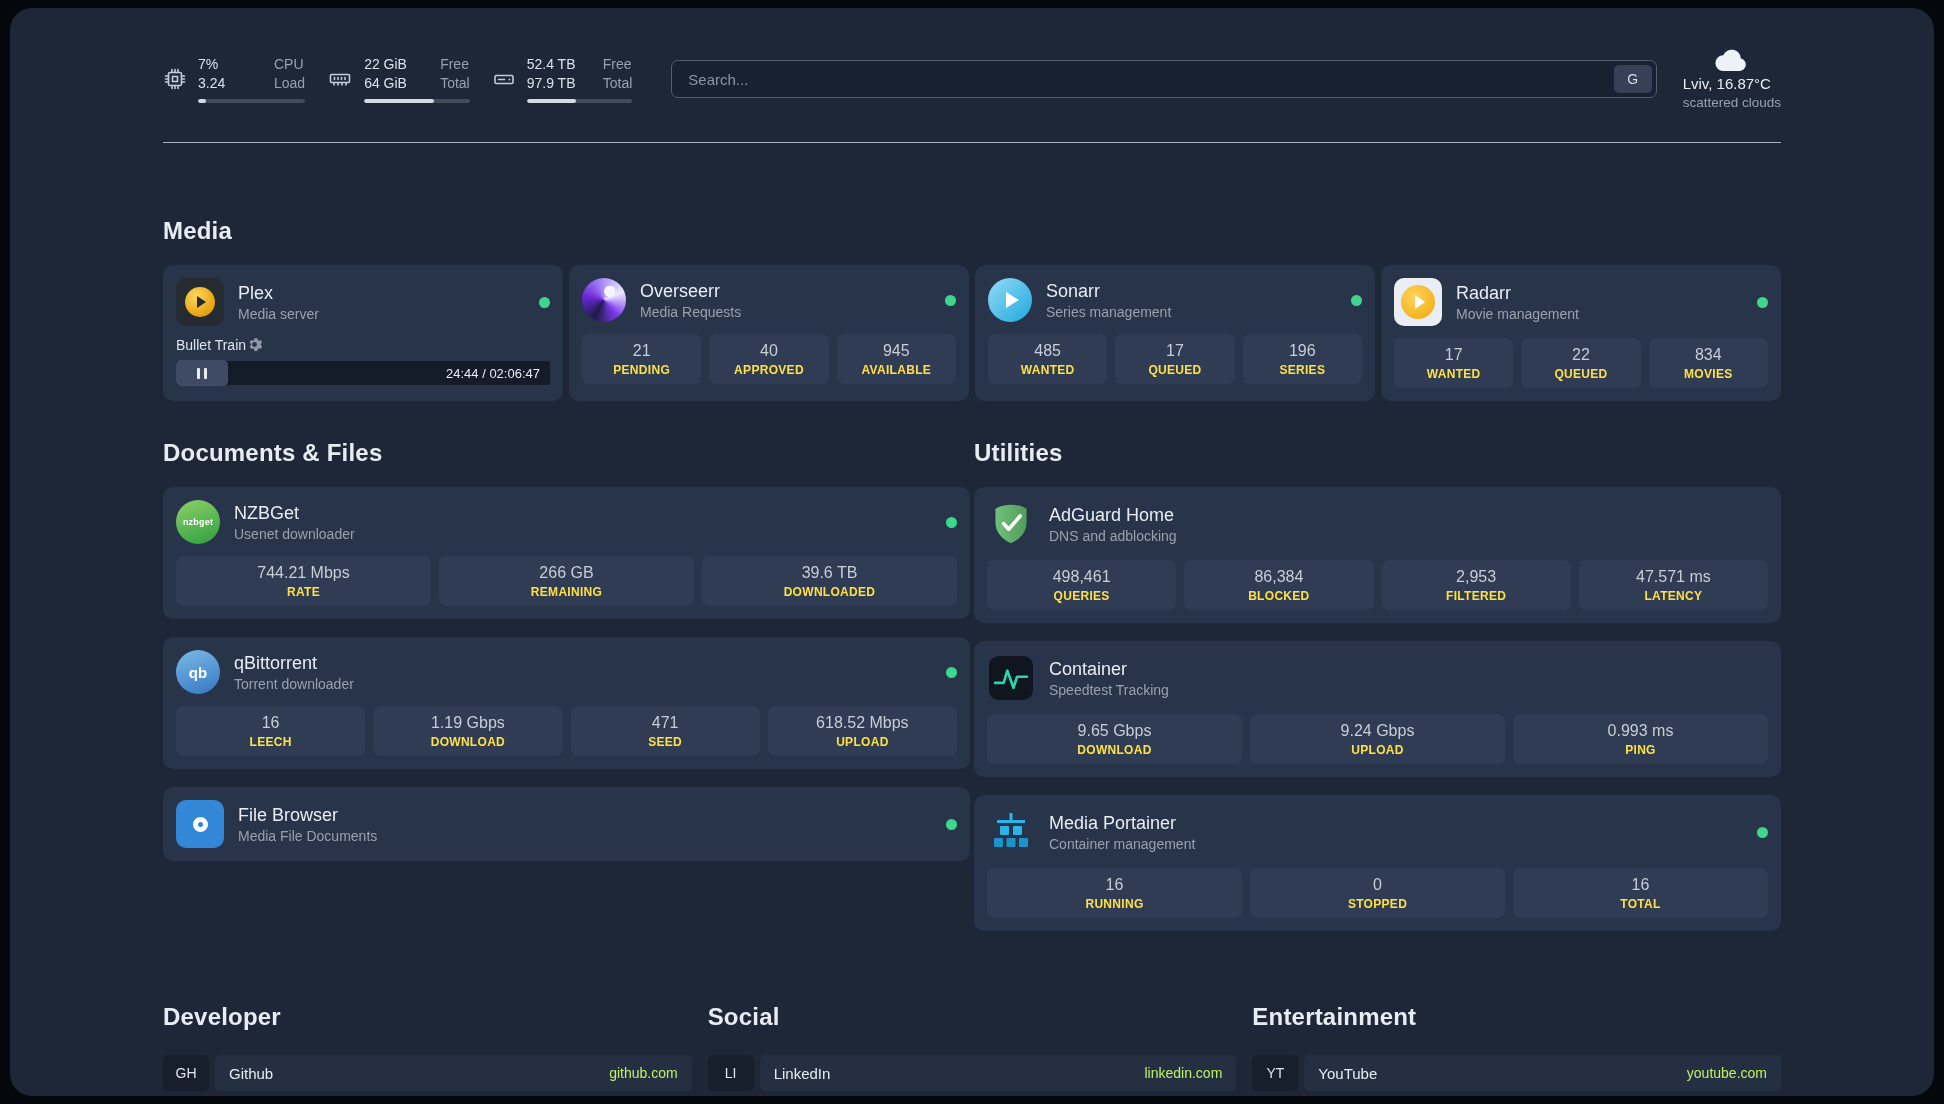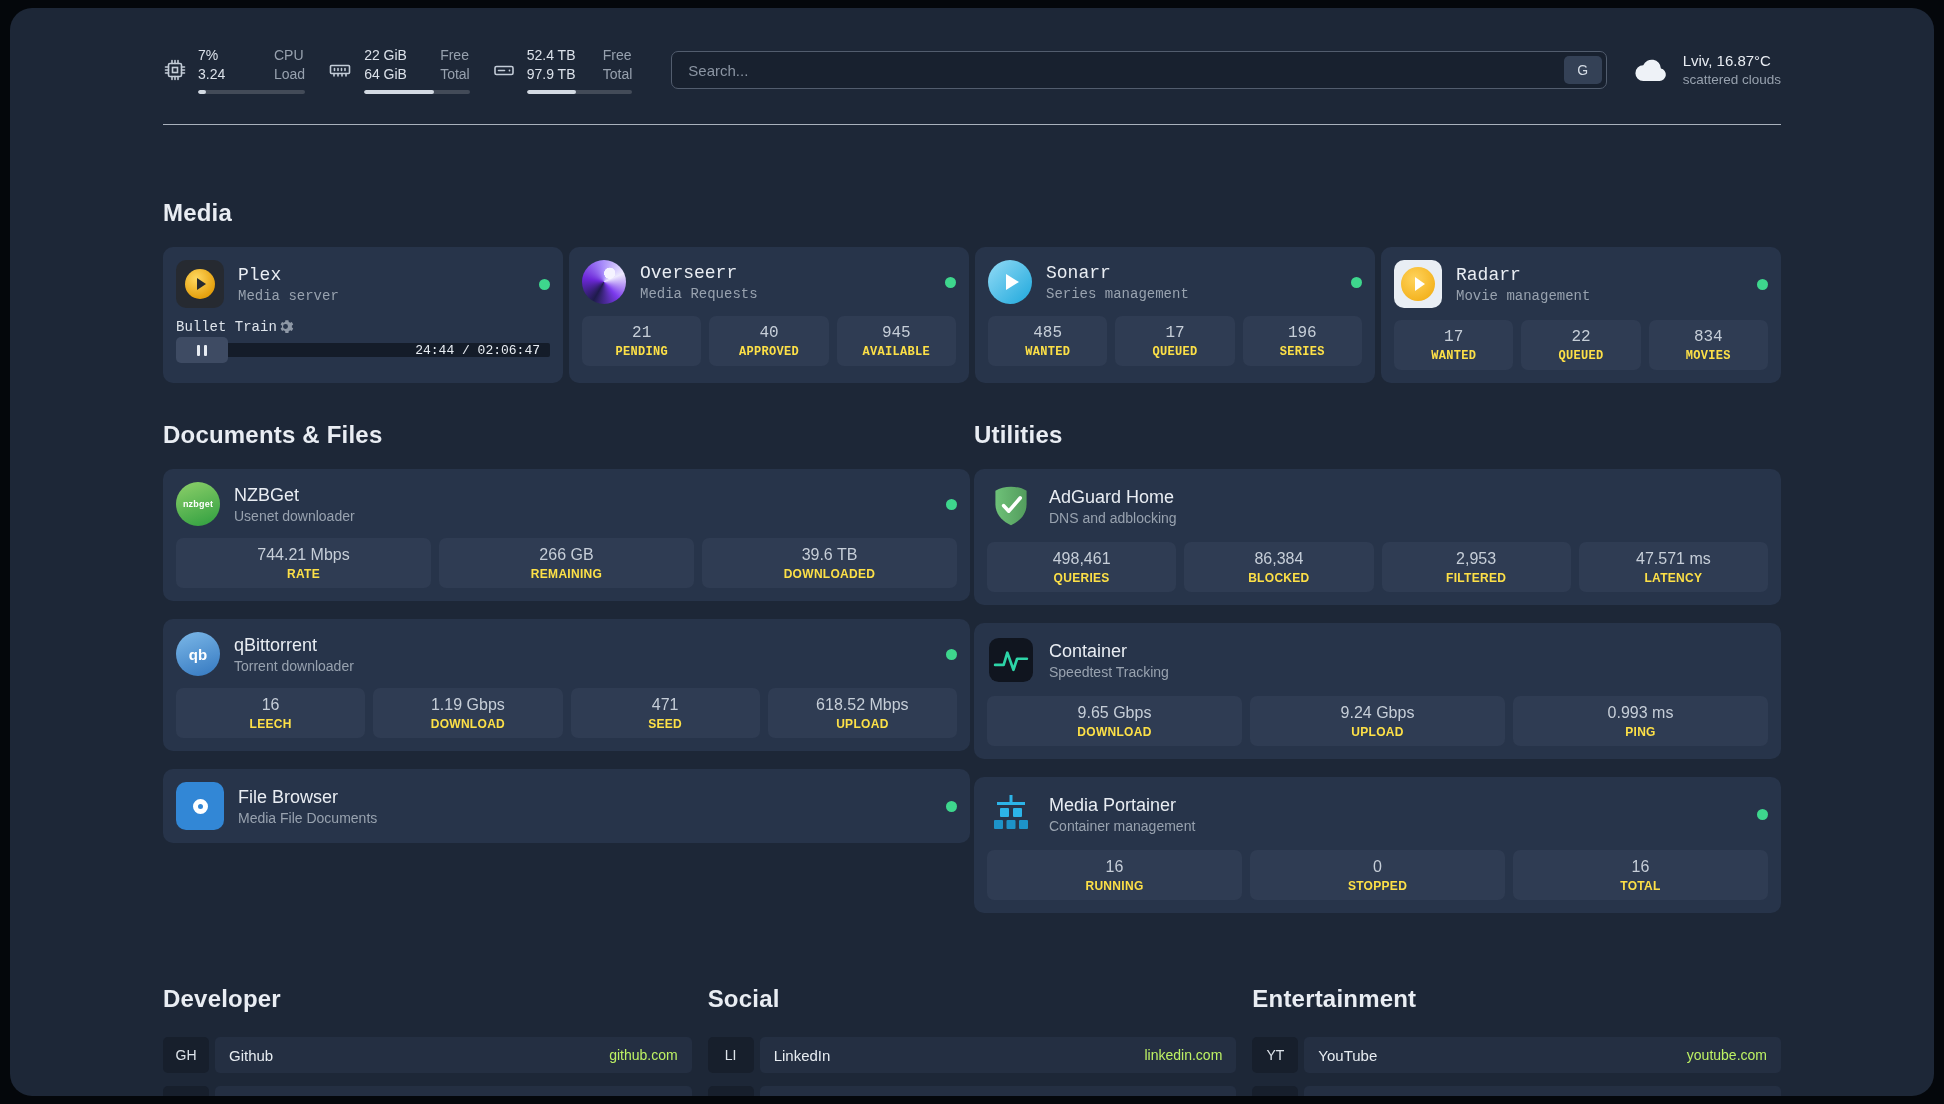--- a/index.html
+++ b/index.html
@@ -35,30 +35,30 @@
     color:#dfe5ec; font-size:15px; padding:0 56px 0 16px;
     font-family:"Liberation Sans", sans-serif; outline:none;
   }
   .search input::placeholder { color:#8b95a3; }
   .search-btn {
     position:absolute; right:5px; top:5px; height:28px; width:38px;
     background:#344156; border:none; border-radius:5px;
     color:#d4dbe4; font-size:14px; cursor:pointer;
     font-family:"Liberation Sans", sans-serif;
   }
-  .weather { display:flex; align-items:center; gap:12px; }
+  .weather { display:flex; align-items:center; gap:0;flex-direction:column; }
   .weather-loc { font-size:15px; color:#e9edf3; line-height:20px; }
   .weather-cond { font-size:13.5px; color:#97a1ae; line-height:18px; }
 
   .divider { border:none; height:1px; background:#c2cad4; opacity:.85; margin-top:30px; }
 
   
   .section-title { font-size:24px; font-weight:600; color:#e9edf3; margin-bottom:20px; letter-spacing:.2px; }
   .media-section { margin-top:74px; }
-  .media-grid { display:grid; grid-template-columns:repeat(4,1fr); gap:6px;font-family:Liberation Mono, monospace; }
+  .media-grid { display:grid; grid-template-columns:repeat(4,1fr); gap:6px; }
   .mid-grid { display:grid; grid-template-columns:1fr 1fr; gap:4px; margin-top:38px; }
   .stack { display:flex; flex-direction:column; gap:18px; }
 
   
   .card { background:#27344a; border-radius:10px; padding:13px; }
   .card-head { display:flex; align-items:center; gap:14px; }
   .svc-meta { min-width:0; }
   .svc-name { font-size:18px; font-weight:500; color:#e9edf3; line-height:22px; }
   .svc-desc { font-size:14px; color:#98a2af; margin-top:2px; }
   .dot { width:11px; height:11px; border-radius:50%; background:#3ed68d; margin-left:auto; flex:none; }
@@ -95,21 +95,21 @@
   .qb-circle { background:linear-gradient(160deg, #7cb8e8, #3478c0); color:#fff; font-weight:700; font-size:15px; }
 
   .fb-tile { background:#3287d6; }
   .fb-ring { width:15px; height:15px; border:5px solid #fff; border-radius:50%; }
 
   
   .player { margin-top:10px; }
   .player-head { display:flex; align-items:center; justify-content:flex-start; }
   .player-title { font-size:14px; color:#dfe5ec; }
   .gear { cursor:pointer; display:flex; }
-  .player-bar { margin-top:8px; height:14px; background:#141c29; border-radius:2px; display:flex; align-items:center; }
+  .player-bar { margin-top:8px; height:24px; background:#141c29; border-radius:2px; display:flex; align-items:center; }
   .pause-pill { width:52px; height:26px; background:#3e4b63; border-radius:5px; display:flex; align-items:center; justify-content:center; gap:4px; cursor:pointer; }
   .pause-pill i { width:3px; height:11px; background:#e8edf3; border-radius:1px; display:block; }
   .player-time { margin-left:auto; font-size:13px; color:#e8edf3; padding-right:10px; }
 
   
   .bookmarks-grid { display:grid; grid-template-columns:repeat(3,1fr); gap:16px; margin-top:72px; padding-bottom:56px; align-items:start; }
   .bm-group .section-title { margin-bottom:24px; }
   .bm-row { display:flex; gap:6px; margin-bottom:13px; height:36px; cursor:pointer; }
   .bm-abbr { width:46px; background:#171f2c; border-radius:5px; display:flex; align-items:center; justify-content:center;
     font-size:14px; color:#dde3ea; flex:none; }

